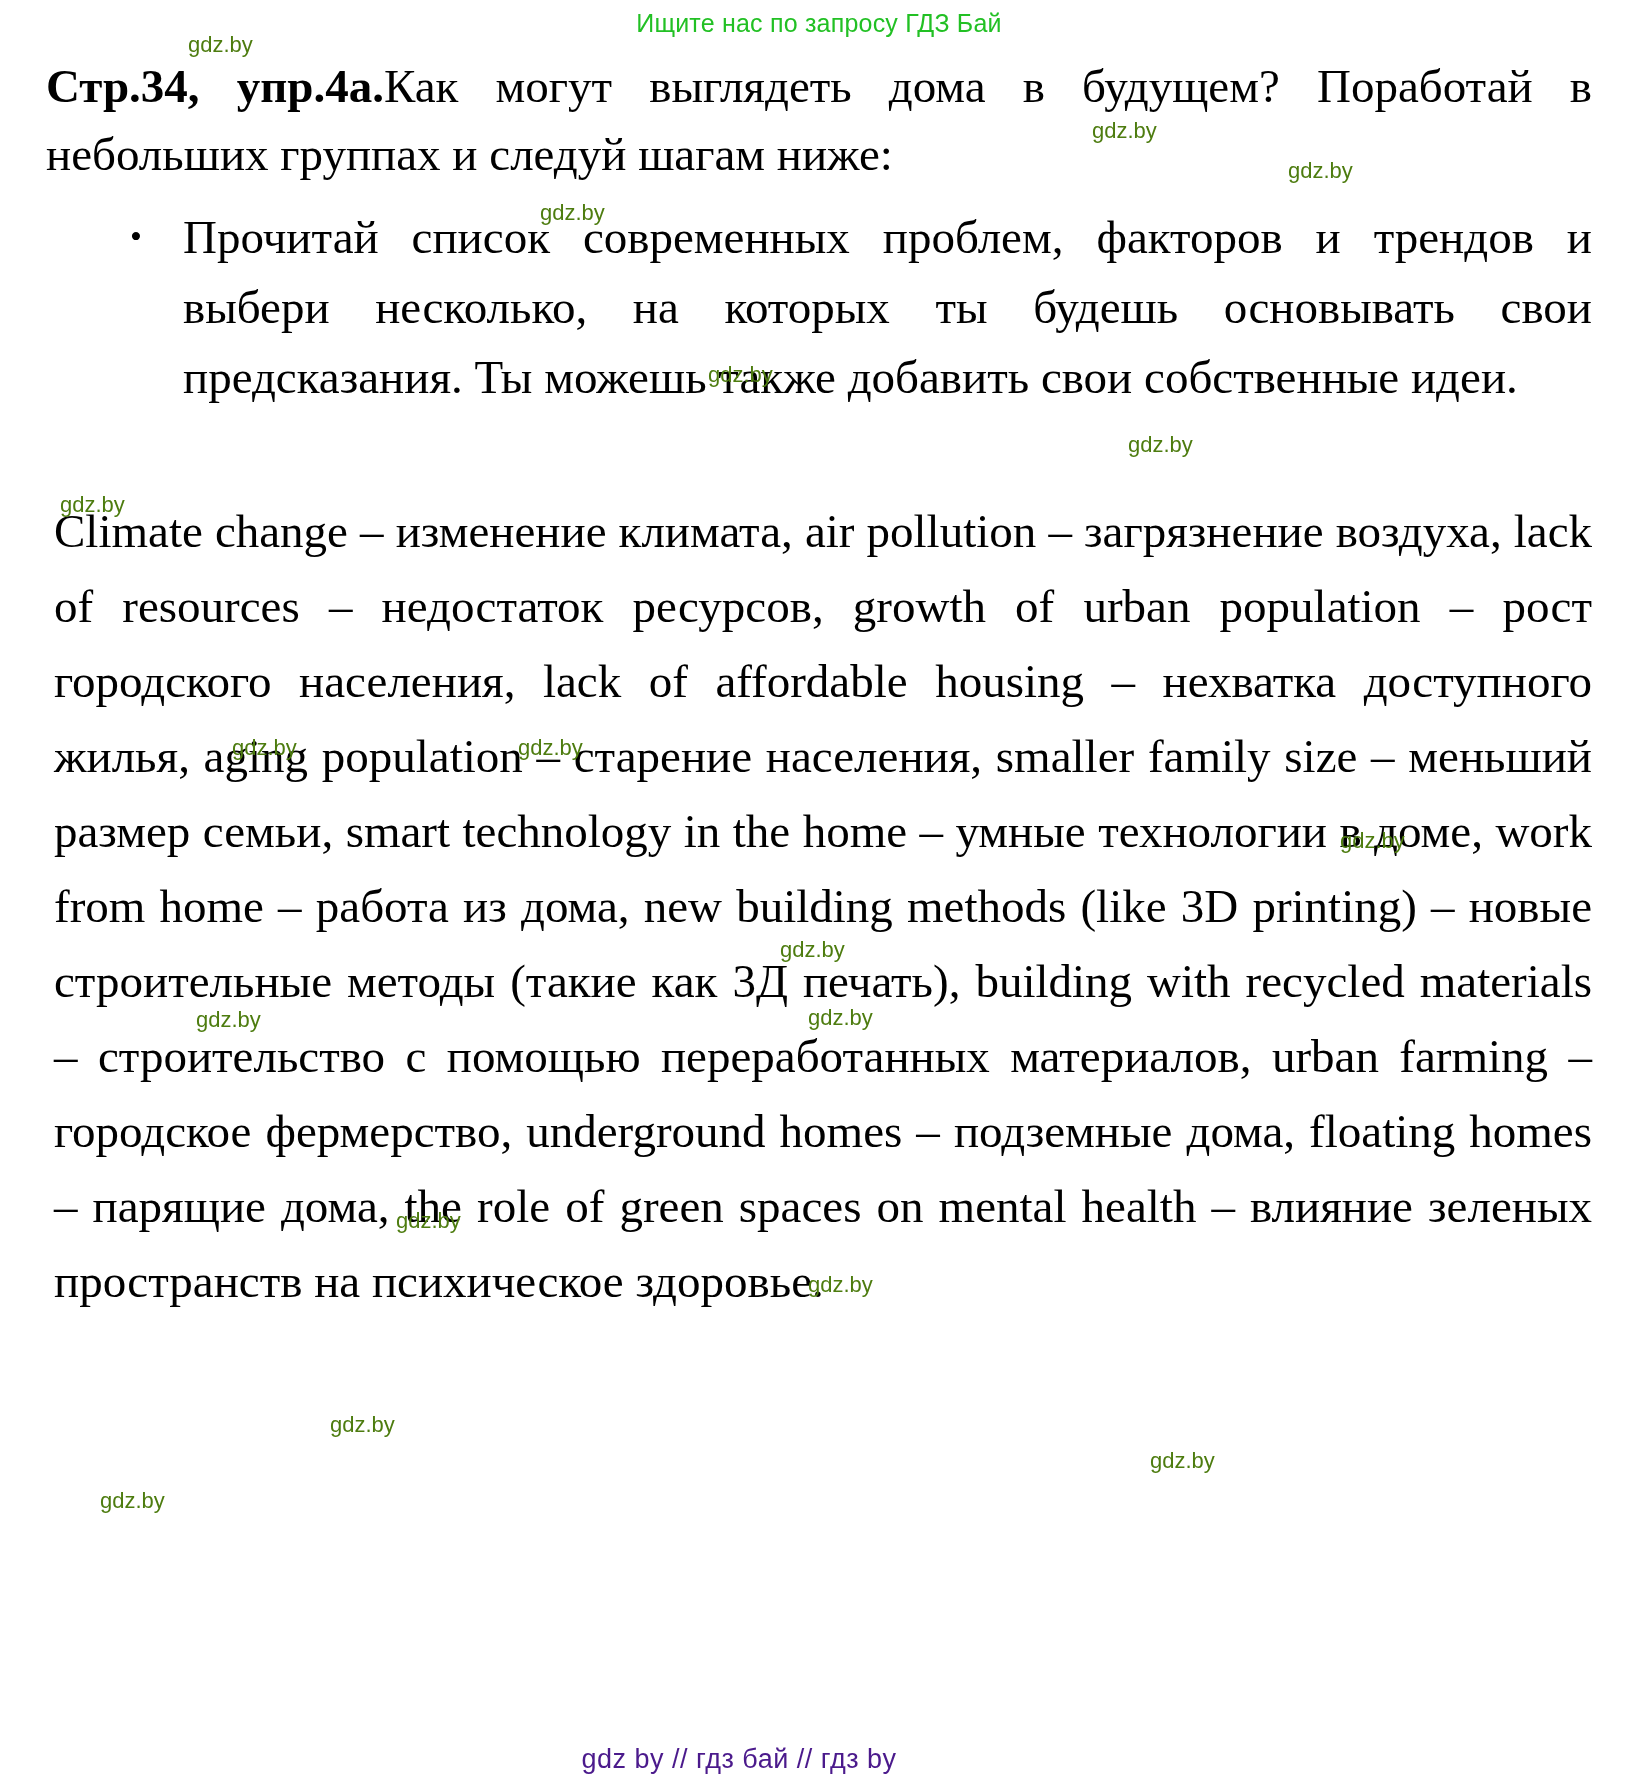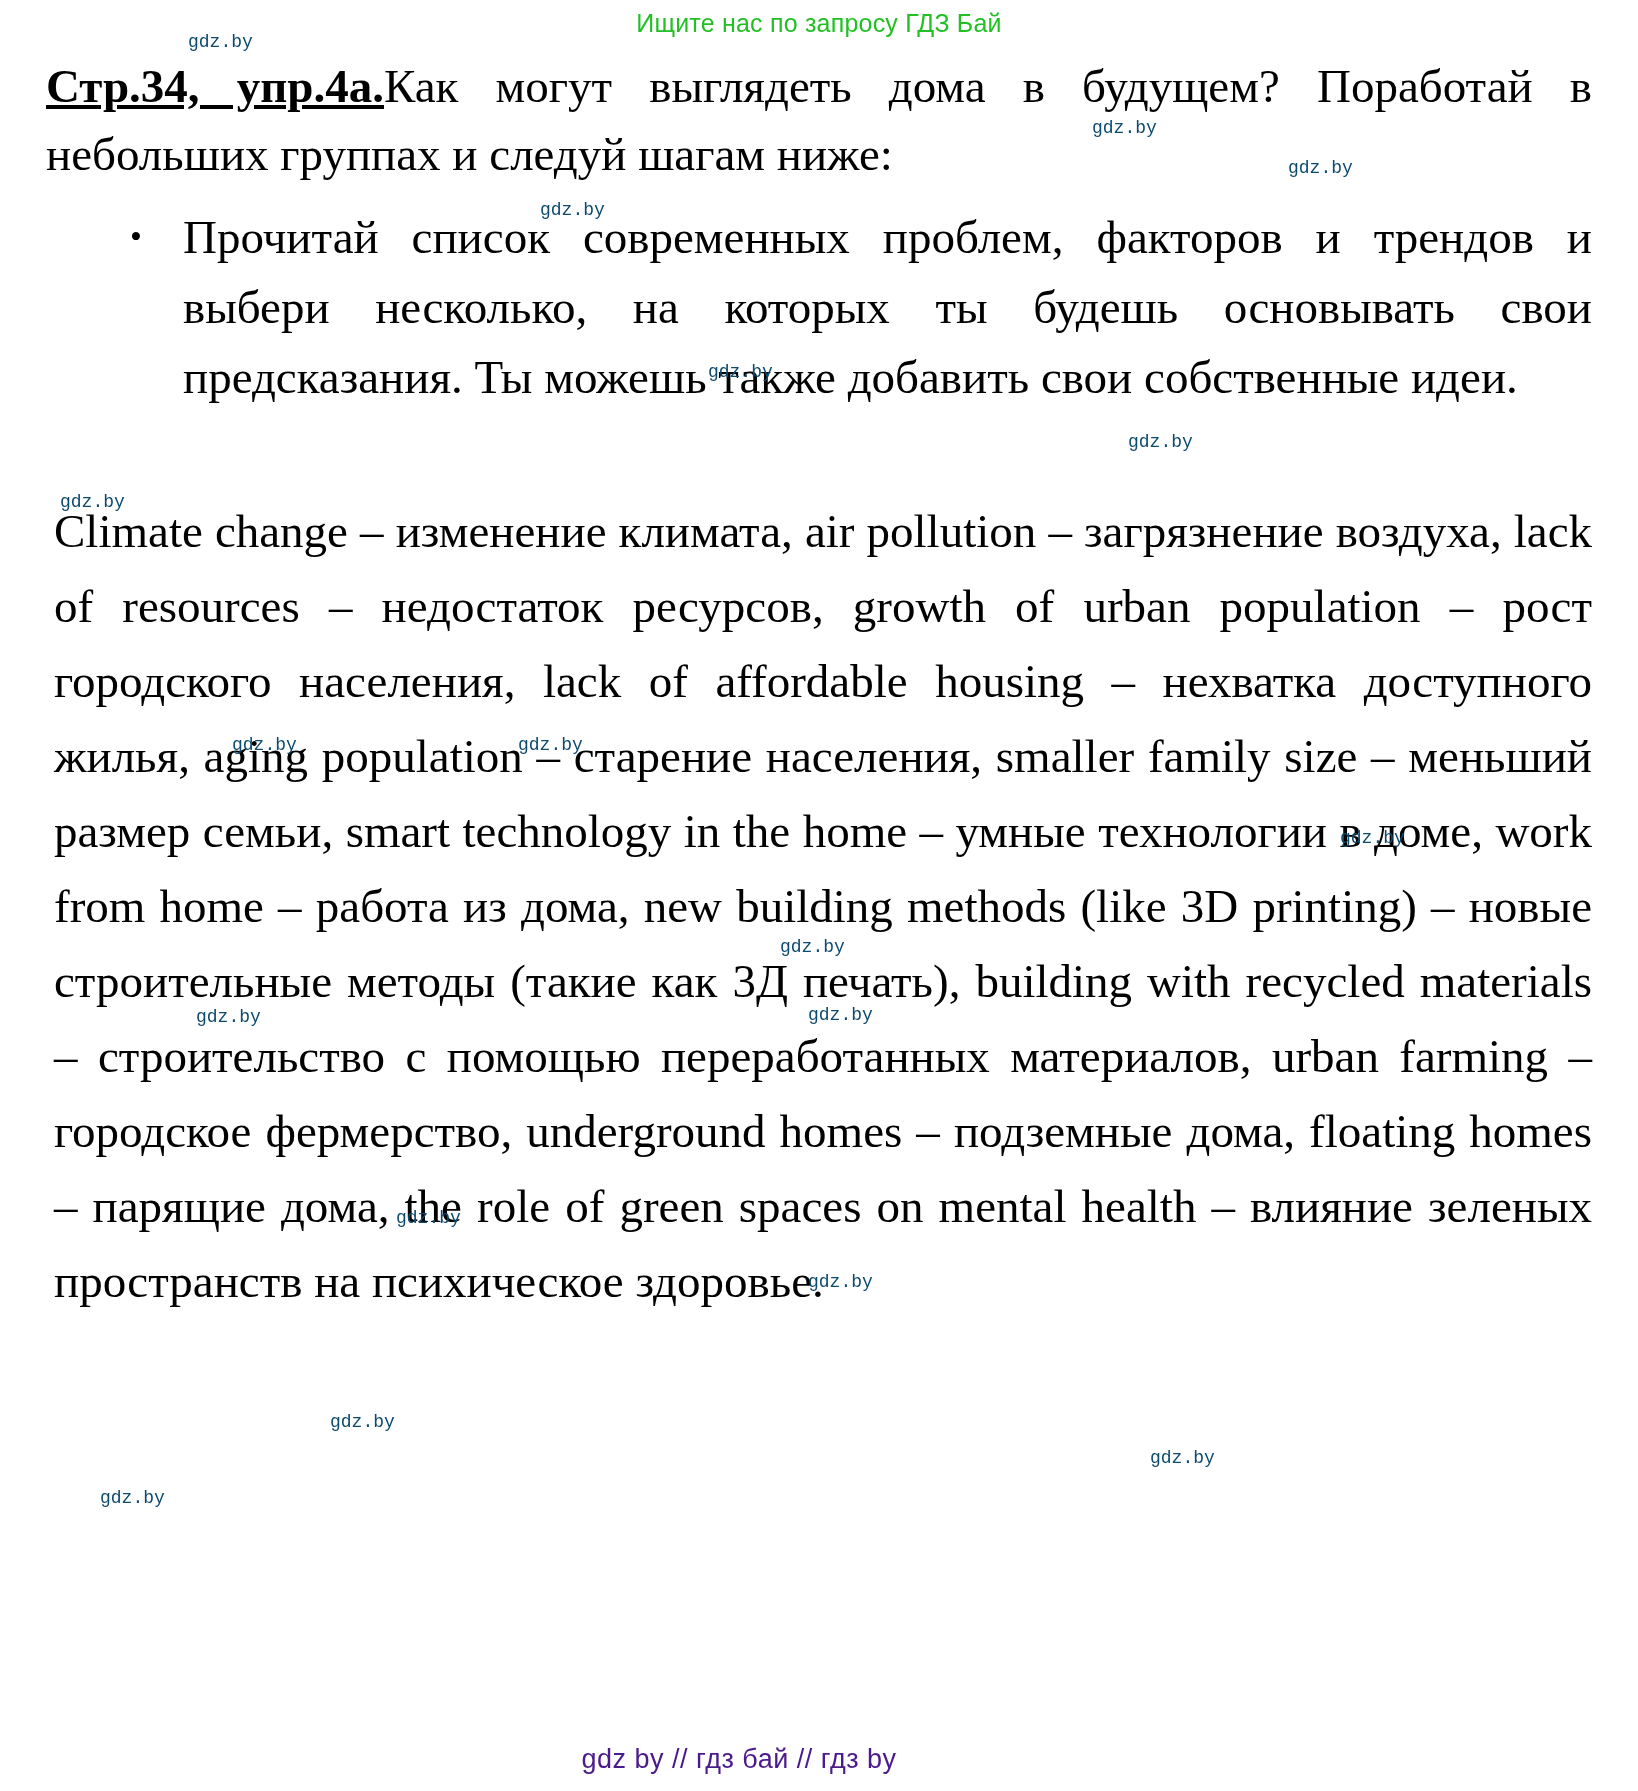--- a/index.html
+++ b/index.html
@@ -43,21 +43,21 @@
     font-size: 47px;
     line-height: 68px;
     color: #000000;
     margin: 0;
   }
 
   #intro-paragraph {
     margin-bottom: 14px;
   }
 
-  .bold-ref { font-weight: bold; text-decoration: underline; }
+  .bold-ref { font-weight: bold; }
 
   
   #steps-list {
     margin: 0;
     padding: 0;
     list-style: none;
   }
   #steps-list li {
     position: relative;
     padding-left: 137px;
@@ -91,23 +91,23 @@
     text-align: center;
     font-family: "Liberation Sans", sans-serif;
     font-size: 27px;
     color: #4b1a8c;
     letter-spacing: 0.5px;
   }
 
   
   .watermark {
     position: absolute;
-    font-family: Liberation Mono, monospace;
-    font-size: 18px;
-    color: #0c4a6e;
+    font-family: Liberation Sans, sans-serif;
+    font-size: 22px;
+    color: #4d7c0f;
     white-space: nowrap;
     pointer-events: none;
   }
 </style>
 </head>
 <body>
 
 <div id="promo-banner" style="color: rgb(34, 192, 36);">Ищите нас по запросу ГДЗ Бай</div>
 
 <div id="page">

